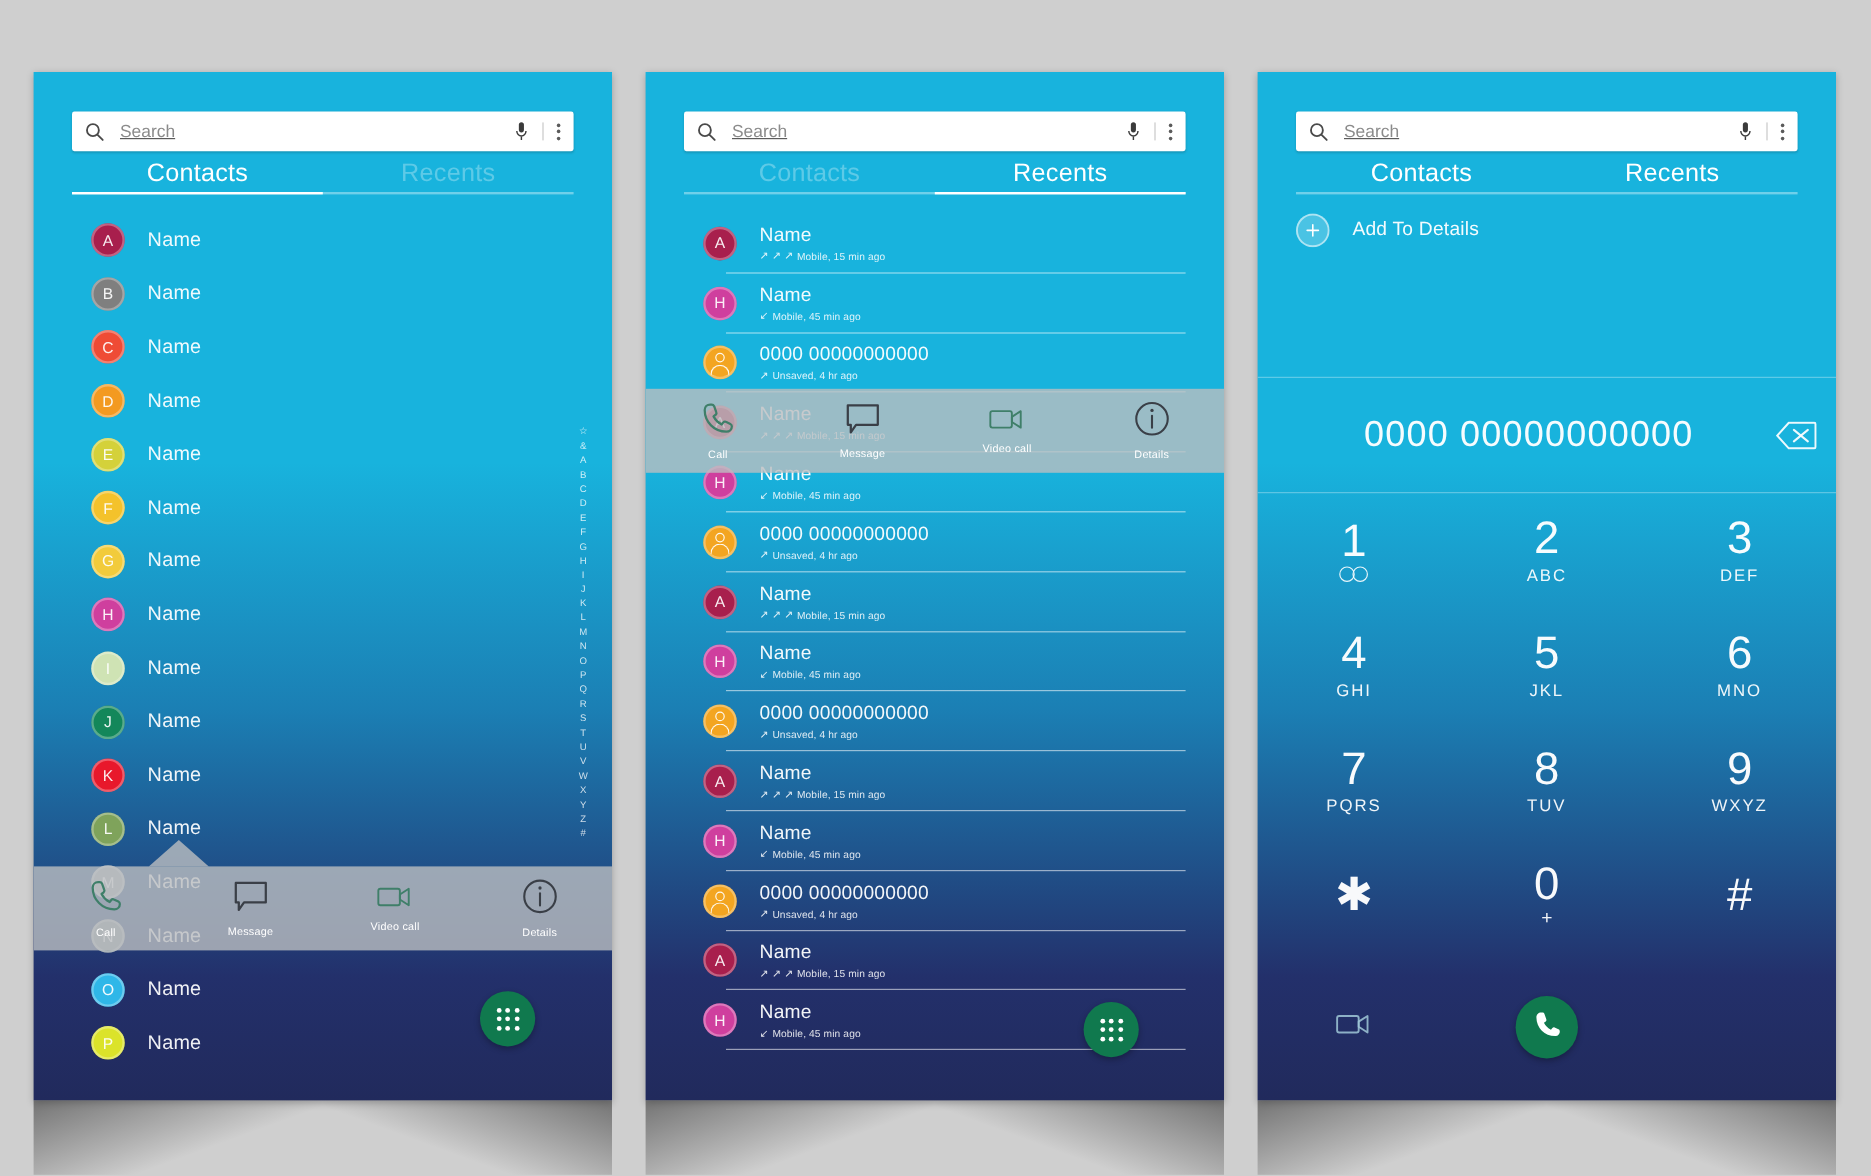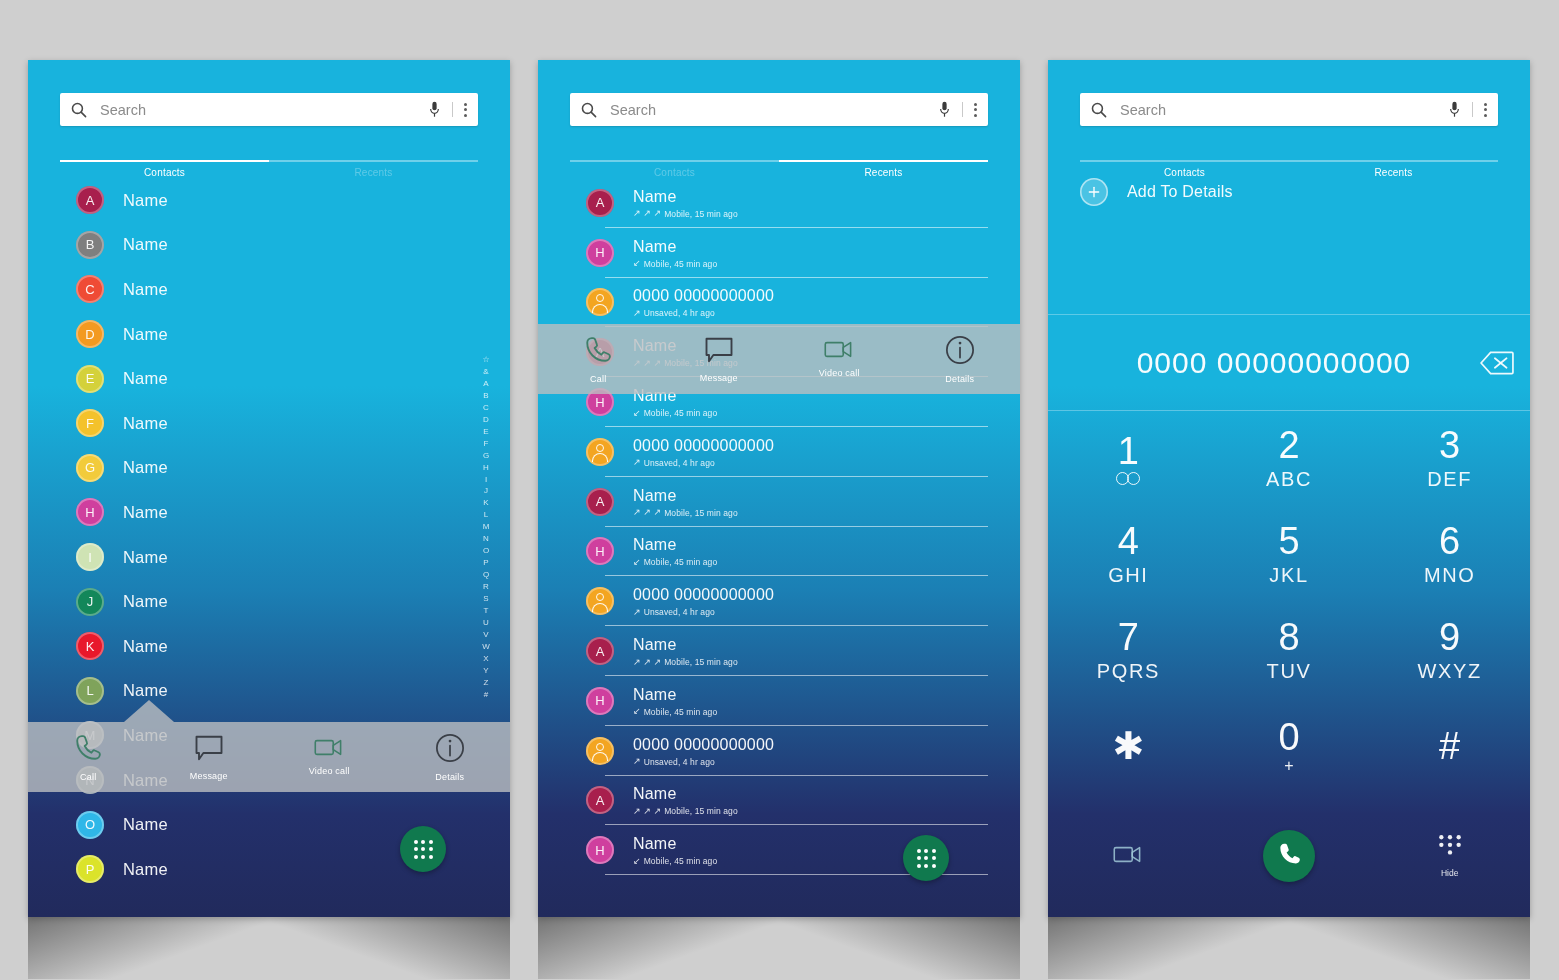--- a/index.html
+++ b/index.html
@@ -41,30 +41,31 @@
     position:absolute; left:32px; top:33px; width:418px; height:33px;
     background:#fff; border-radius:2px;
     display:flex; align-items:center; padding:0 9px 0 10px;
     box-shadow:0 1px 2px rgba(0,0,0,.16);
   }
   .s-mag { flex:0 0 auto; width:17px; height:17px; }
   .s-input {
     flex:1 1 auto; border:none; outline:none; background:transparent;
     font-family:"Liberation Sans",sans-serif; font-size:14.5px; color:#5b5b5b;
     padding-left:13px;
+    text-decoration:underline;
   }
   .s-input::placeholder { color:#8b8b8b; }
   .s-mic { width:13px; height:17px; flex:0 0 auto; }
   .s-div { width:1px; height:15px; background:#c9c9c9; margin:0 11px; flex:0 0 auto; }
   .s-dots { display:flex; flex-direction:column; gap:2.5px; flex:0 0 auto; padding-right:2px; }
   .s-dots i { width:3px; height:3px; border-radius:50%; background:#5b5b5b; display:block; }
 
   
   .tabs { position:absolute; left:32px; top:72px; width:418px; height:38px; display:flex; }
-  .tab { flex:1 1 50%; text-align:center; font-size:10px; letter-spacing:.2px; line-height:26px;margin-top:28px; }
+  .tab { flex:1 1 50%; text-align:center; font-size:21px; letter-spacing:.2px; line-height:26px; }
   .tab.active { color:#ffffff; }
   .tab.inactive { color:rgba(255,255,255,.30); }
   .tab-rail { position:absolute; left:32px; top:100px; width:418px; height:2px; background:rgba(255,255,255,.38); }
   .tab-ind { position:absolute; top:0; height:2px; background:#ffffff; width:50%; }
   .tab-ind.left { left:0; } .tab-ind.right { right:0; }
 
   
   .clist { position:absolute; left:0; top:118px; width:482px; }
   .crow { display:flex; align-items:center; height:44.6px; padding-left:48px; }
   .av {
@@ -123,21 +124,21 @@
   .addcirc { width:28px; height:28px; border-radius:50%; background:rgba(255,255,255,.22); box-shadow:0 0 0 1.6px rgba(255,255,255,.55) inset; display:flex; align-items:center; justify-content:center; }
   .addlbl { margin-left:19px; font-size:16px; color:rgba(255,255,255,.95); letter-spacing:.2px; }
 
   .numzone { position:absolute; left:0; top:254px; width:482px; height:97px; border-top:1px solid rgba(255,255,255,.30); border-bottom:1px solid rgba(255,255,255,.30); display:flex; align-items:center; }
   .numtxt { flex:1 1 auto; text-align:center; font-size:30px; color:rgba(255,255,255,.96); letter-spacing:1px; padding-left:36px; }
   .bksp { width:66px; display:flex; align-items:center; justify-content:center; flex:0 0 auto; }
 
   .keypad { position:absolute; left:0; top:351px; width:482px; height:506px; display:grid; grid-template-columns:repeat(3,1fr); grid-template-rows:repeat(4,96px) auto; }
   .key { display:flex; flex-direction:column; align-items:center; justify-content:center; }
   .key .d { font-size:38px; font-weight:300; color:rgba(255,255,255,.97); line-height:.98; }
-  .key .s { font-size:20px; color:rgba(255,255,255,.93); letter-spacing:1.6px; margin-top:3px; }
+  .key .s { font-size:14px; color:rgba(255,255,255,.93); letter-spacing:1.6px; margin-top:3px; }
   .key .plus { font-size:16px; color:rgba(255,255,255,.93); margin-top:1px; }
   .vm { display:flex; gap:-2px; margin-top:2px; }
   .vm i { display:block; width:13px; height:13px; border-radius:50%; border:1.4px solid rgba(255,255,255,.9); }
   .vm i:last-child { margin-left:-2px; }
   .key.act-row { justify-content:center; }
   .hide-lbl { font-size:8.5px; color:rgba(255,255,255,.88); margin-top:4px; }
 </style>
 </head>
 <body>
 
@@ -634,32 +635,20 @@
               <path d="M18 7 L25 2.5 V15.5 L18 11 Z"></path>
             </svg></span>
         </div>
         <div class="key act-row">
           <span class="fab" style="position:relative;left:auto;top:auto;width:52px;height:52px;">
             <span><svg viewBox="0 0 24 24" width="26" height="26" fill="#ffffff">
                 <path d="M7.6 2.6 C5.6 2.6 4 4.2 4 6.3 c0 8 6.4 14.4 14.4 14.4 2.1 0 3.6-1.6 3.6-3.6 0-.7-.4-1.3-1-1.6l-3-1.4c-.6-.3-1.3-.1-1.7.4l-1.1 1.4c-2.3-1.2-4.2-3.1-5.4-5.4l1.4-1.1c.5-.4.7-1.1.4-1.7L10.2 3.6 C9.9 3 9.3 2.6 8.6 2.6 Z"></path>
               </svg></span>
           </span>
         </div>
-        <div class="key act-row">
-          <span><svg viewBox="0 0 22 24" width="24" height="26" fill="rgba(255,255,255,.93)">
-              <circle cx="3" cy="3" r="2"></circle>
-              <circle cx="11" cy="3" r="2"></circle>
-              <circle cx="19" cy="3" r="2"></circle>
-              <circle cx="3" cy="10" r="2"></circle>
-              <circle cx="11" cy="10" r="2"></circle>
-              <circle cx="19" cy="10" r="2"></circle>
-              <circle cx="11" cy="17" r="2"></circle>
-            </svg></span>
-          <span class="hide-lbl">Hide</span>
-        </div>
       </div>
   </div>
 
   <div class="ribbon" id="ribbon-1">
       <div class="rs l"></div>
       <div class="rs r"></div>
     </div>
   <div class="ribbon" id="ribbon-2">
       <div class="rs l"></div>
       <div class="rs r"></div>

